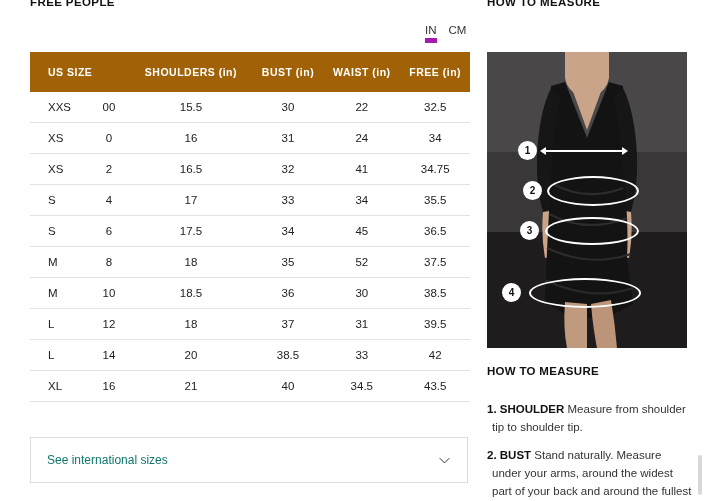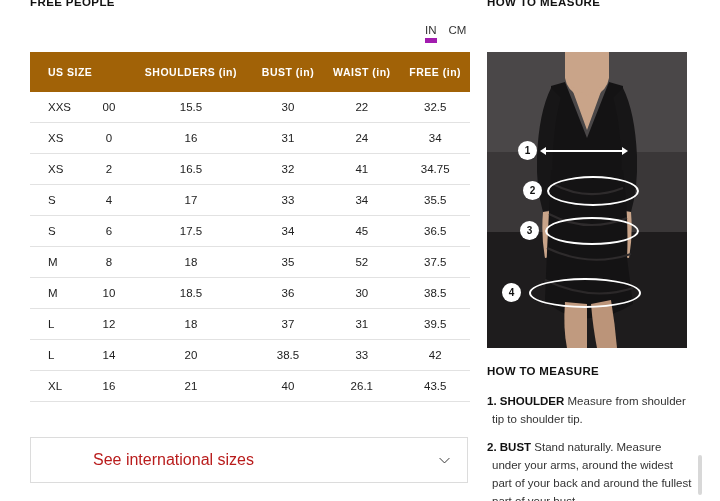--- a/index.html
+++ b/index.html
@@ -111,23 +111,22 @@
     border: 1px solid #dcdcdc;
     background: #fff;
     display: flex;
     align-items: center;
     justify-content: space-between;
     padding: 0 16px;
     box-sizing: border-box;
     cursor: pointer;
   }
   .intl-box .label {
-    font-size: 16px;
-    color: #b91c1c;
-    margin-left: 46px;
+    font-size: 12px;
+    color: #0f766e;
   }
   .chev {
     width: 13px;
     height: 13px;
     display: block;
   }
   
   .measure-img {
     position: absolute;
     left: 487px;
@@ -195,21 +194,21 @@
   .how-body {
     position: absolute;
     left: 487px;
     top: 392px;
     width: 206px;
     font-size: 11.5px;
     line-height: 18px;
     color: #333;
   }
   .how-body p {
-    margin: 0 0 10px 0;
+    margin: 8px 0 10px 0;
     padding-left: 5px;
     text-indent: -5px;
   }
   .how-body b {
     font-weight: bold;
     color: #111;
   }
   
   .scroll-hint {
     position: absolute;
@@ -315,21 +314,21 @@
         <td>20</td>
         <td>38.5</td>
         <td>33</td>
         <td>42</td>
       </tr>
       <tr>
         <td class="c-letter">XL</td>
         <td class="c-num">16</td>
         <td>21</td>
         <td>40</td>
-        <td>26.1</td>
+        <td>34.5</td>
         <td>43.5</td>
       </tr>
     </tbody>
   </table>
 
   <div class="intl-box">
     <span class="label">See international sizes</span>
     <span>
       <svg class="chev" viewBox="0 0 16 16" aria-hidden="true">
         <polyline points="2,5 8,11 14,5" fill="none" stroke="#333" stroke-width="1.2"></polyline>

